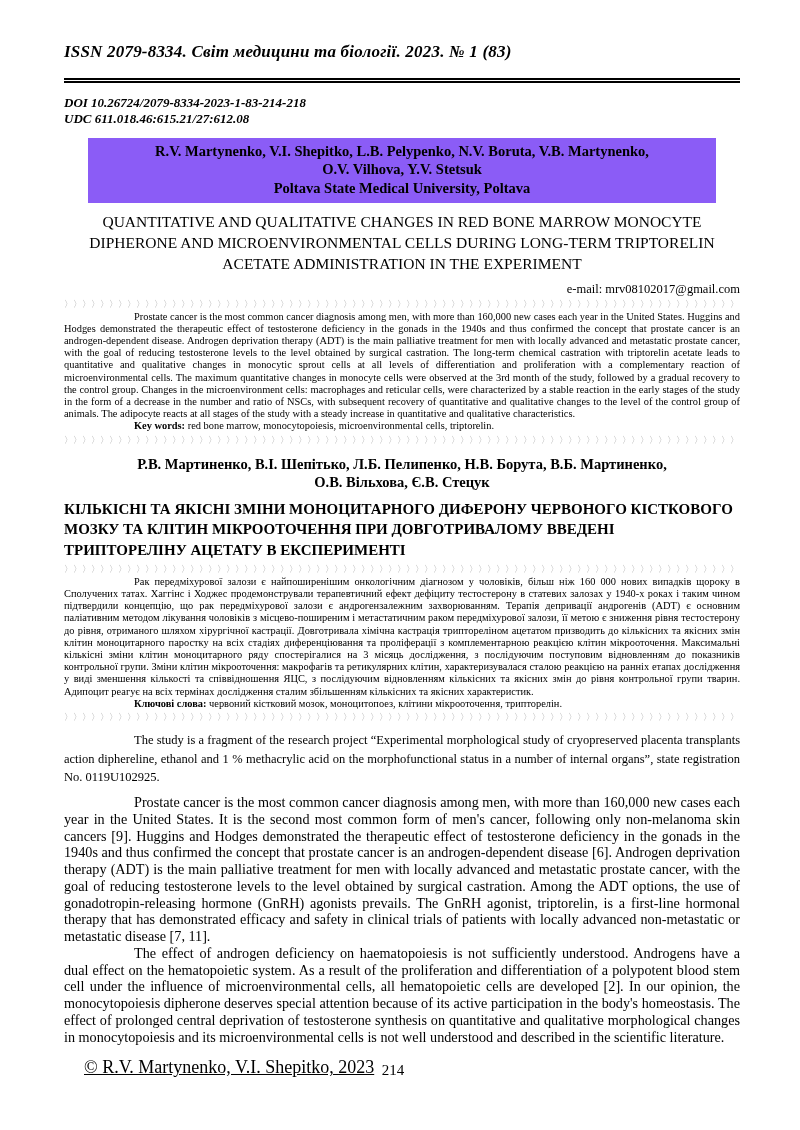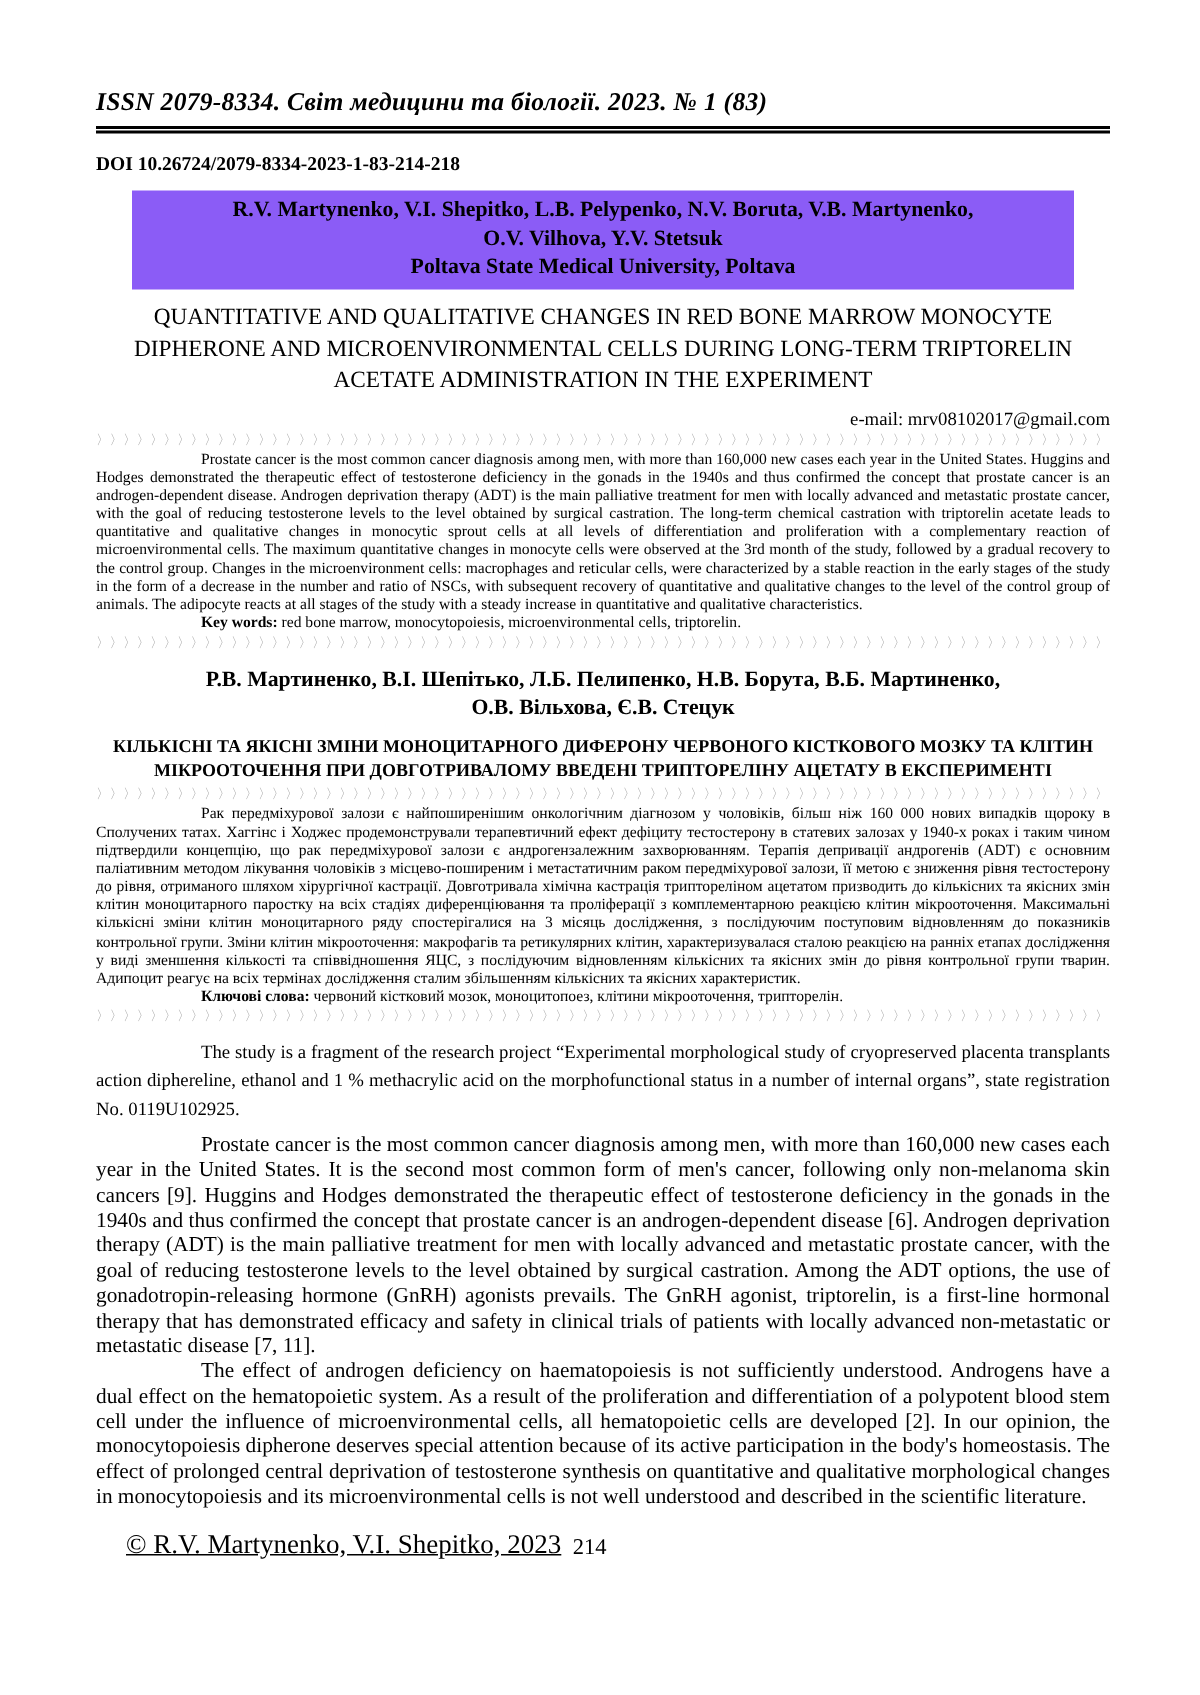--- a/index.html
+++ b/index.html
@@ -11,30 +11,30 @@
     color: #000000;
     font-family: "Liberation Serif", "DejaVu Serif", serif;
     padding: 42px 60px 0 64px;
     overflow: hidden;
     position: relative;
   }
   .journal-header {
     font-size: 17px;
     font-weight: bold;
     font-style: italic;
-    padding-bottom: 6px;
+    padding-bottom: 16px;
     border-bottom: 5px double #000;
     letter-spacing: 0.2px;
-    margin-top: 16px;
   }
   .doi-block {
     margin-top: 12px;
     font-weight: bold;
     font-size: 13px;
     line-height: 1.25;
+    font-style: italic;
   }
   .authors-box {
     margin: 10px 24px 0 24px;
     background: #8b5cf6;
     text-align: center;
     font-weight: bold;
     font-size: 14.5px;
     line-height: 1.3;
     padding: 4px 8px 5px;
   }
@@ -70,23 +70,23 @@
   .authors-ua {
     margin-top: 10px;
     text-align: center;
     font-weight: bold;
     font-size: 14.5px;
     line-height: 1.3;
   }
   .title-ua {
     margin-top: 7px;
     margin-bottom: 4px;
-    text-align: center;
+    text-align: left;
     font-weight: bold;
-    font-size: 12px;
+    font-size: 15px;
     line-height: 1.35;
   }
   .fragment-note {
     font-size: 12.5px;
     line-height: 1.5;
     text-align: justify;
     text-indent: 70px;
     margin: 9px 0 7px;
   }
   .body-text p {
@@ -116,20 +116,21 @@
 </style>
 </head>
 <body>
 
 <div class="page">
 
   <div class="journal-header">ISSN 2079-8334. Світ медицини та біології. 2023. № 1 (83)</div>
 
   <div class="doi-block">
     <div>DOI 10.26724/2079-8334-2023-1-83-214-218</div>
+    <div>UDC 611.018.46:615.21/27:612.08</div>
   </div>
 
   <div class="authors-box">
     <div>R.V. Martynenko, V.I. Shepitko, L.B. Pelypenko, N.V. Boruta, V.B. Martynenko,</div>
     <div>O.V. Vilhova, Y.V. Stetsuk</div>
     <div>Poltava State Medical University, Poltava</div>
   </div>
 
   <div class="title-en">QUANTITATIVE AND QUALITATIVE CHANGES IN RED BONE MARROW MONOCYTE DIPHERONE AND MICROENVIRONMENTAL CELLS DURING LONG-TERM TRIPTORELIN ACETATE ADMINISTRATION IN THE EXPERIMENT</div>
 

